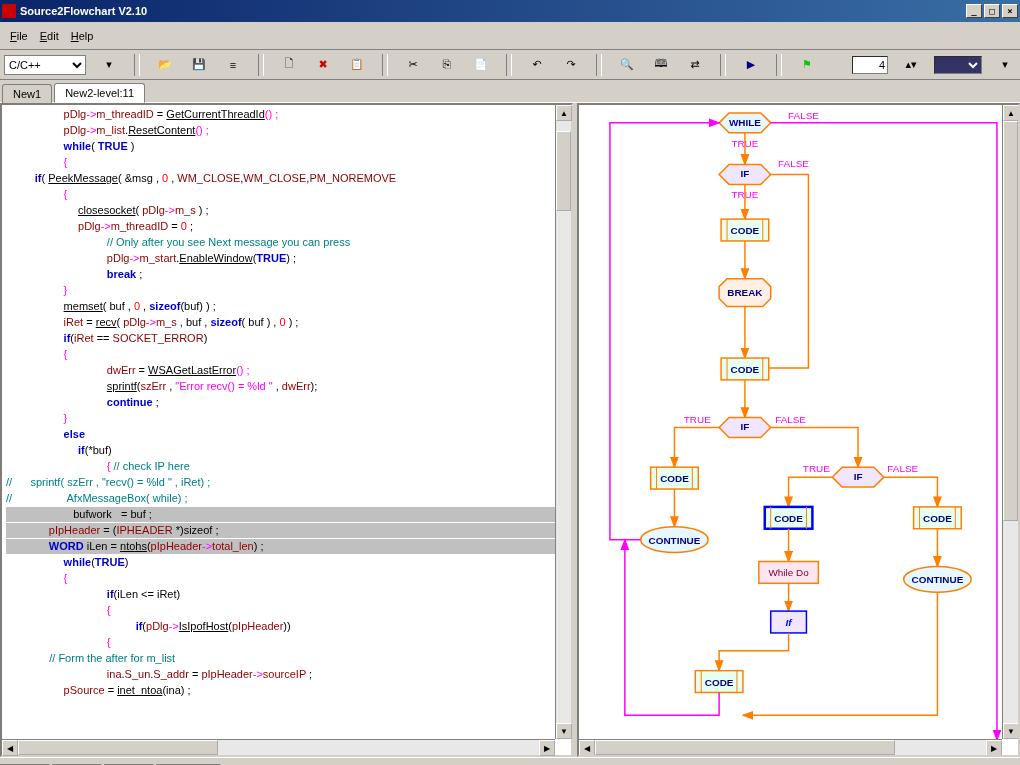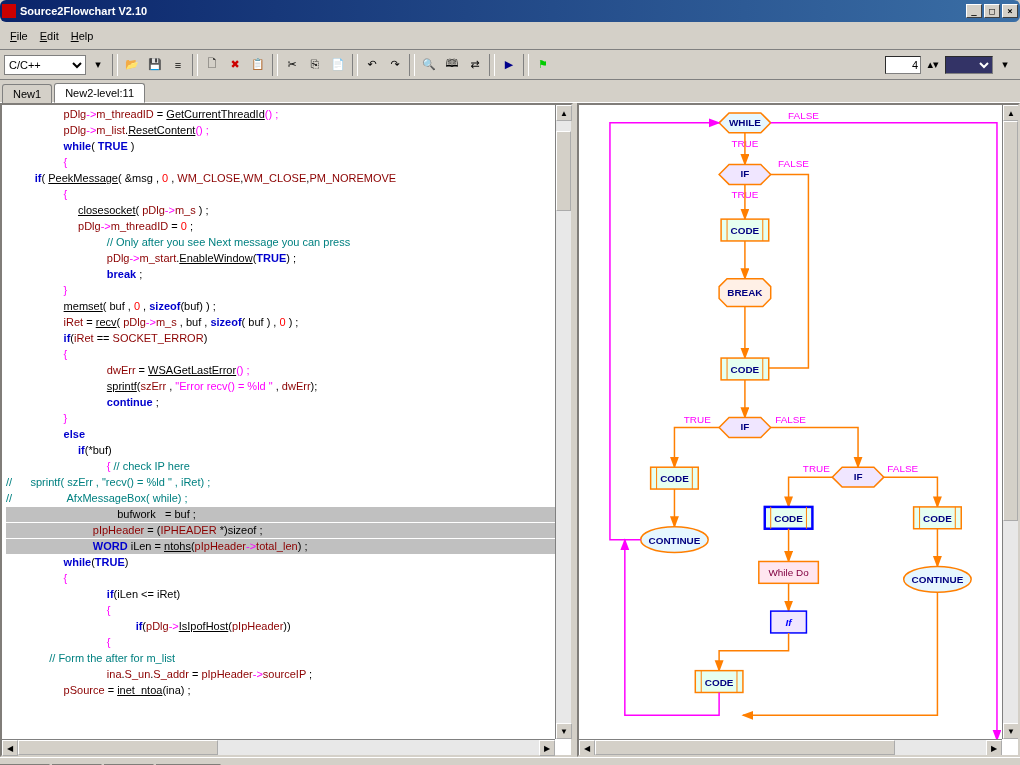--- a/index.html
+++ b/index.html
@@ -1,27 +1,27 @@
 <!DOCTYPE html>
 <html><head>
 <meta charset="utf-8">
 <style>
 * { margin: 0; padding: 0; box-sizing: border-box; font-family: "Tahoma", sans-serif; font-size: 11px; }
 body { background: #d4d0c8; width: 1020px; height: 765px; overflow: hidden; }
 
-.titlebar { background: linear-gradient(to right, #0a246a, #3a6ea5); height: 20px; display: flex; align-items: center; padding: 11px 2px; color: #fff; border-radius: 6px; }
+.titlebar { background: linear-gradient(to right, #0a246a, #3a6ea5); height: 20px; display: flex; align-items: center; padding: 11px 2px; color: #fff; }
 .titlebar .icon { width: 14px; height: 14px; background: #c00; margin-right: 4px; }
 .titlebar .title { flex: 1; font-weight: bold; }
 .titlebar .winbtn { width: 16px; height: 14px; background: #d4d0c8; border: 1px solid #fff; border-right-color: #404040; border-bottom-color: #404040; margin-left: 2px; display: flex; align-items: center; justify-content: center; color: #000; font-weight: bold; font-size: 9px; font-family: "Marlett", monospace; cursor: default; }
 
 .menubar { background: #d4d0c8; height: 28px; display: flex; align-items: center; padding: 0 4px; border-bottom: 1px solid #808080; }
 .menubar .menuitem { padding: 2px 6px; }
 .menubar .menuitem u { text-decoration: underline; }
 
-.toolbar { background: #d4d0c8; height: 30px; display: flex; align-items: center; padding: 2px 4px; border-bottom: 1px solid #808080; gap: 1px; }
+.toolbar { background: #d4d0c8; height: 30px; display: flex; align-items: center; padding: 2px 4px; border-bottom: 1px solid #808080; gap: 12px; }
 .toolbar select { height: 20px; width: 82px; font-size: 11px; background: #fff; border: 1px solid #808080; }
 .toolbar .sep { width: 6px; height: 22px; border-left: 1px solid #808080; border-right: 1px solid #fff; margin: 0 2px; }
 .toolbar .tbtn { width: 22px; height: 22px; display: flex; align-items: center; justify-content: center; border: 1px solid transparent; }
 .toolbar input.num { width: 36px; height: 18px; border: 1px inset #808080; background: #fff; text-align: right; padding-right: 2px; }
 .toolbar select.zoom { width: 48px; height: 18px; background: #336; color: #fff; border: 1px inset #808080; }
 
 .tabbar { background: #d4d0c8; height: 22px; display: flex; align-items: flex-end; padding: 0 2px; }
 .tab { padding: 3px 10px; background: #d4d0c8; border: 1px solid #808080; border-bottom: none; border-top-left-radius: 3px; border-top-right-radius: 3px; margin-right: 2px; position: relative; top: 1px; }
 .tab.active { background: #fff; z-index: 2; border-bottom: 1px solid #fff; text-align: right; }
 
@@ -29,21 +29,21 @@
 
 .codepane { width: 573px; background: #fff; border: 2px inset #d4d0c8; display: flex; flex-direction: column; position: relative; }
 .codearea { flex: 1; overflow: hidden; font-family: "Courier New", monospace; font-size: 12px; line-height: 15px; padding: 2px 4px; white-space: pre; color: #000; }
 .codearea .kw { color: #0000cd; font-weight: bold; }
 .codearea .id { color: #8b0000; }
 .codearea .op { color: #ff00ff; }
 .codearea .num { color: #ff0000; }
 .codearea .str { color: #ff00ff; }
 .codearea .cm { color: #008080; }
 .codearea .fn { color: #000; text-decoration: underline; }
-.codearea .hl { background: #c0c0c0; display: inline-block; width: 100%; padding-left: 44px; }
+.codearea .hl { background: #c0c0c0; display: inline-block; width: 100%; }
 .vscroll { position: absolute; right: 0; top: 0; bottom: 16px; width: 16px; background: #d4d0c8; border-left: 1px solid #808080; }
 .vscroll .btn { width: 16px; height: 16px; background: #d4d0c8; border: 1px outset #fff; display: flex; align-items: center; justify-content: center; font-size: 8px; }
 .vscroll .track { position: absolute; top: 16px; bottom: 16px; left: 0; right: 0; background: #e8e8e8; }
 .vscroll .thumb { position: absolute; left: 0; right: 0; top: 10px; height: 80px; background: #d4d0c8; border: 1px outset #fff; }
 .vscroll .btn.dn { position: absolute; bottom: 0; }
 .hscroll { position: absolute; left: 0; right: 16px; bottom: 0; height: 16px; background: #d4d0c8; border-top: 1px solid #808080; display: flex; }
 .hscroll .btn { width: 16px; height: 16px; background: #d4d0c8; border: 1px outset #fff; display: flex; align-items: center; justify-content: center; font-size: 8px; }
 .hscroll .track { flex: 1; background: #e8e8e8; position: relative; }
 .hscroll .thumb { position: absolute; top: 0; bottom: 0; left: 0; width: 200px; background: #d4d0c8; border: 1px outset #fff; }
 

